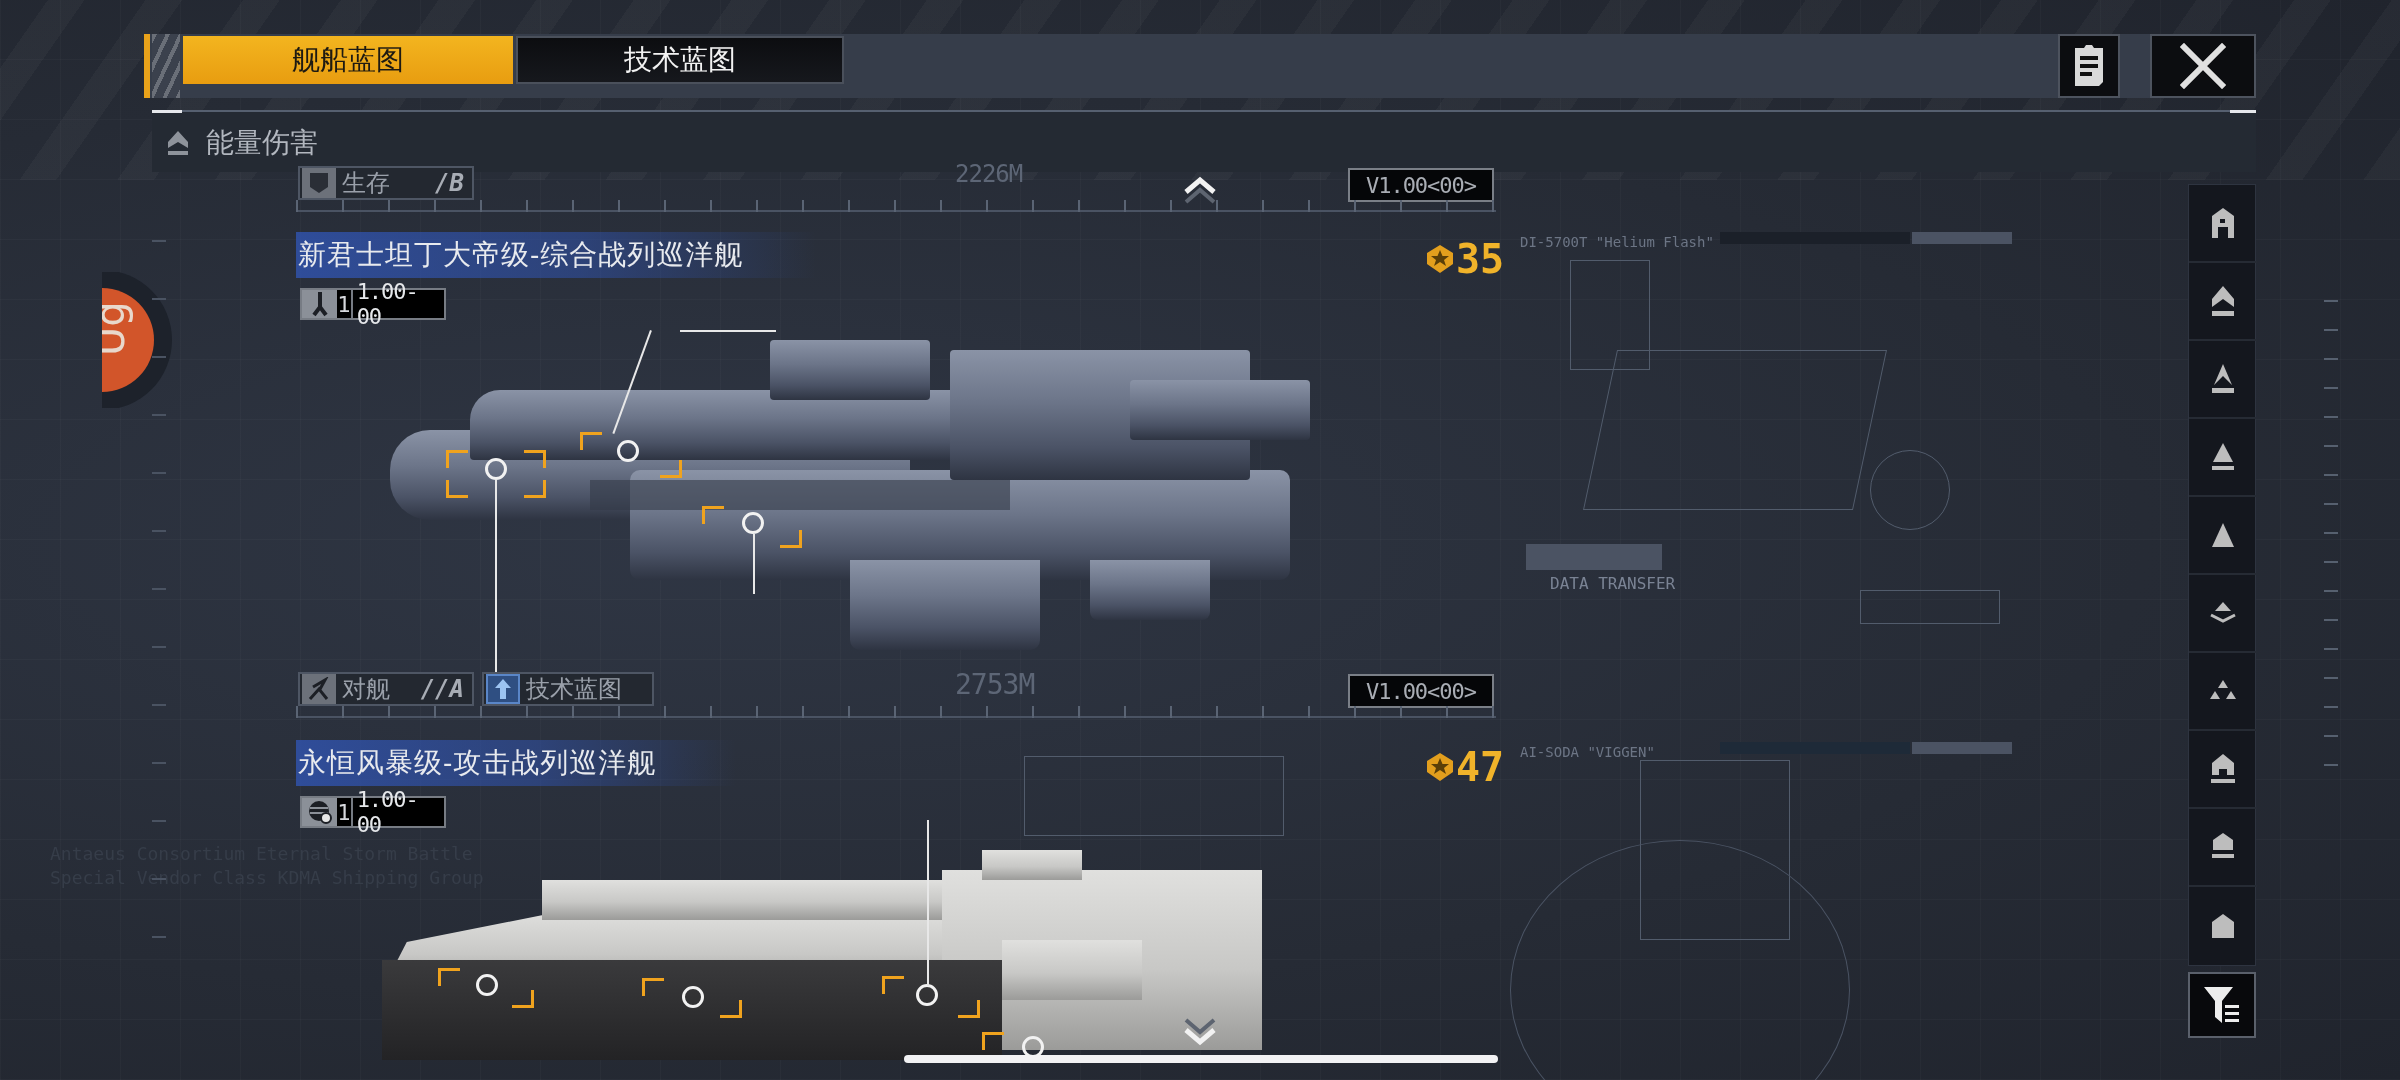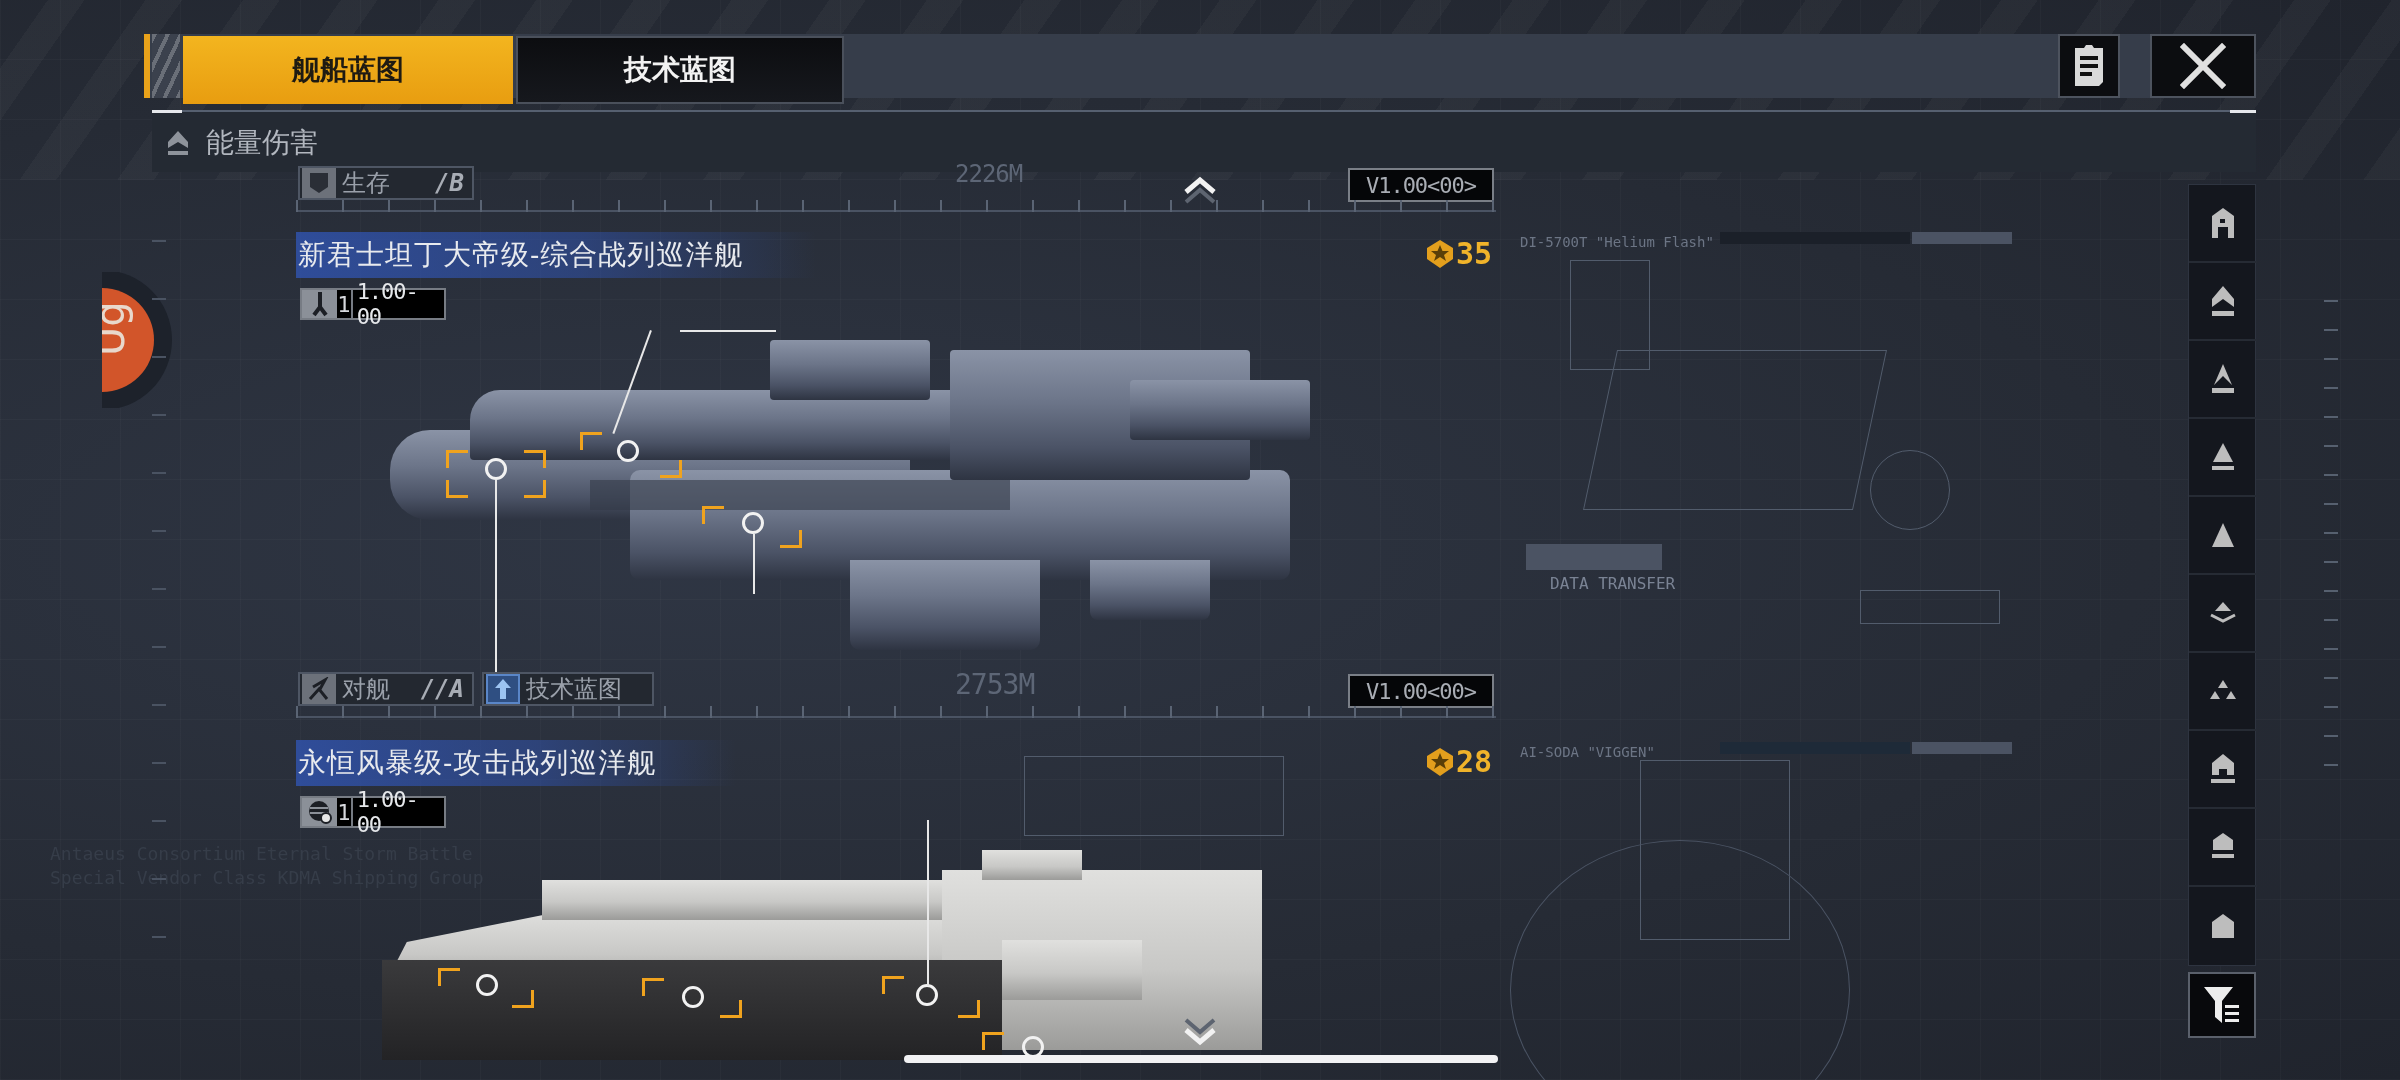--- a/index.html
+++ b/index.html
@@ -20,22 +20,22 @@
   .bg-diag {
     position: absolute; left: 0; top: 0; width: 2400px; height: 180px;
     background: repeating-linear-gradient(-55deg, rgba(255,255,255,0.03) 0 30px, transparent 30px 80px);
   }
 
   
   .topbar { position: absolute; left: 144px; top: 34px; width: 2112px; height: 64px; background: #363d4a; }
   .topbar-edge { position: absolute; left: 144px; top: 34px; width: 6px; height: 64px; background: #e9a21a; }
   .topbar-stripe { position: absolute; left: 152px; top: 34px; width: 28px; height: 64px;
     background: repeating-linear-gradient(-65deg, #6a6f78 0 4px, #3b414d 4px 12px); }
-  .tab { position: absolute; top: 36px; height: 68px; display: flex; align-items: center; justify-content: center;
-    font-size: 28px; font-weight: bold; cursor: pointer; }
+  .tab { position: absolute; top: 36px; height: 48px; display: flex; align-items: center; justify-content: center;
+    font-size: 28px; font-weight: normal; cursor: pointer; }
   .tab-ship { left: 183px; width: 330px; background: linear-gradient(180deg, #f3b51f 0%, #e89d10 100%); color: #1e1a12; }
   .tab-tech { left: 516px; width: 328px; background: linear-gradient(180deg, #0c0d10 0%, #16181d 100%); color: #f2f2f2;
     border: 2px solid #4a505b; text-align: right; }
   .icon-btn { position: absolute; top: 34px; height: 64px; background: #0c0d10; border: 2px solid #4d535e;
     display: flex; align-items: center; justify-content: center; cursor: pointer; }
   .btn-notes { left: 2058px; width: 62px; }
   .btn-close { left: 2150px; width: 106px; }
 
   
   .catbar { position: absolute; left: 152px; top: 110px; width: 2104px; height: 62px; background: #242a33;
@@ -59,21 +59,21 @@
     background: linear-gradient(90deg, rgba(48,82,170,0.85) 0%, rgba(48,82,170,0.55) 55%, rgba(48,82,170,0) 100%); }
   .ship-title { position: absolute; font-size: 28px; color: #e8eaee; letter-spacing: 1px; }
   .ver-row { position: absolute; height: 32px; display: flex; align-items: stretch; border: 2px solid #777c84; background: #000; }
   .ver-row .ico { width: 36px; background: #8b9098; display: flex; align-items: center; justify-content: center; }
   .ver-row .n1 { width: 16px; color: #d6d8dc; font-family: "DejaVu Sans Mono", monospace; font-size: 22px; display:flex; align-items:center; justify-content:center; border-right: 2px solid #777c84; }
   .ver-row .n2 { padding: 0 4px; color: #e6e8eb; font-family: "DejaVu Sans Mono", monospace; font-size: 22px; display:flex; align-items:center; letter-spacing: -1px; }
 
   .version { position: absolute; height: 34px; width: 146px; background: #050608; border: 2px solid #7a7f87;
     color: #a9adb4; font-family: "DejaVu Sans Mono", monospace; font-size: 22px; display: flex; align-items: center; justify-content: center; letter-spacing: -1px; }
 
-  .cost { position: absolute; display: flex; align-items: center; color: #f0b32a; font-weight: bold; font-size: 30px; font-family: "DejaVu Sans Mono", monospace; }
+  .cost { position: absolute; display: flex; align-items: center; color: #f0b32a; font-weight: bold; font-size: 40px; font-family: "DejaVu Sans Mono", monospace; }
   .cost svg { margin-right: 2px; }
 
   .length { position: absolute; color: #5d6676; font-family: "DejaVu Sans Mono", monospace; font-size: 28px; letter-spacing: -1px; }
 
   
   .ship { position: absolute; }
   .hull-a { position: absolute; background: linear-gradient(180deg, #8a93a6 0%, #6c7589 40%, #4b5366 75%, #2e3442 100%);
     border-radius: 40px 6px 6px 40px; }
   .hull-a-dark { position: absolute; background: #343a48; }
   .hull-b { position: absolute; background: linear-gradient(180deg, #e0e0de 0%, #c8c8c6 55%, #9b9b99 100%); }
@@ -265,21 +265,21 @@
       </svg>
   </span>
   <span class="n1">1</span>
   <span class="n2">1.00-00</span>
 </div>
 <div class="cost" style="left:1426px; top:744px;">
   <svg width="28" height="30" viewBox="0 0 28 30">
     <path d="M14 1 L27 9 V20 L14 29 L1 20 V9 Z" fill="#e39f1d"></path>
     <path d="M14 6 L16.5 12 L23 12 L18 16 L20 22 L14 18 L8 22 L10 16 L5 12 L11.5 12 Z" fill="#5a3f08"></path>
   </svg>
-  <span>28</span>
+  <span>47</span>
 </div>
 
 <div class="bp-box" style="left:1024px; top:756px; width:260px; height:80px;"></div>
 
 <div class="ship" style="left:382px; top:850px; width:1000px; height:210px;">
   <div class="hull-b" style="left:0; top:60px; width:620px; height:80px; clip-path:polygon(4% 40%, 30% 0, 100% 0, 100% 100%, 0 100%);"></div>
   <div class="hull-b" style="left:160px; top:30px; width:440px; height:40px;"></div>
   <div class="hull-b" style="left:560px; top:20px; width:320px; height:180px;"></div>
   <div class="hull-b" style="left:600px; top:0; width:100px; height:30px;"></div>
   <div class="hull-b-dark" style="left:0; top:110px; width:620px; height:100px;"></div>

